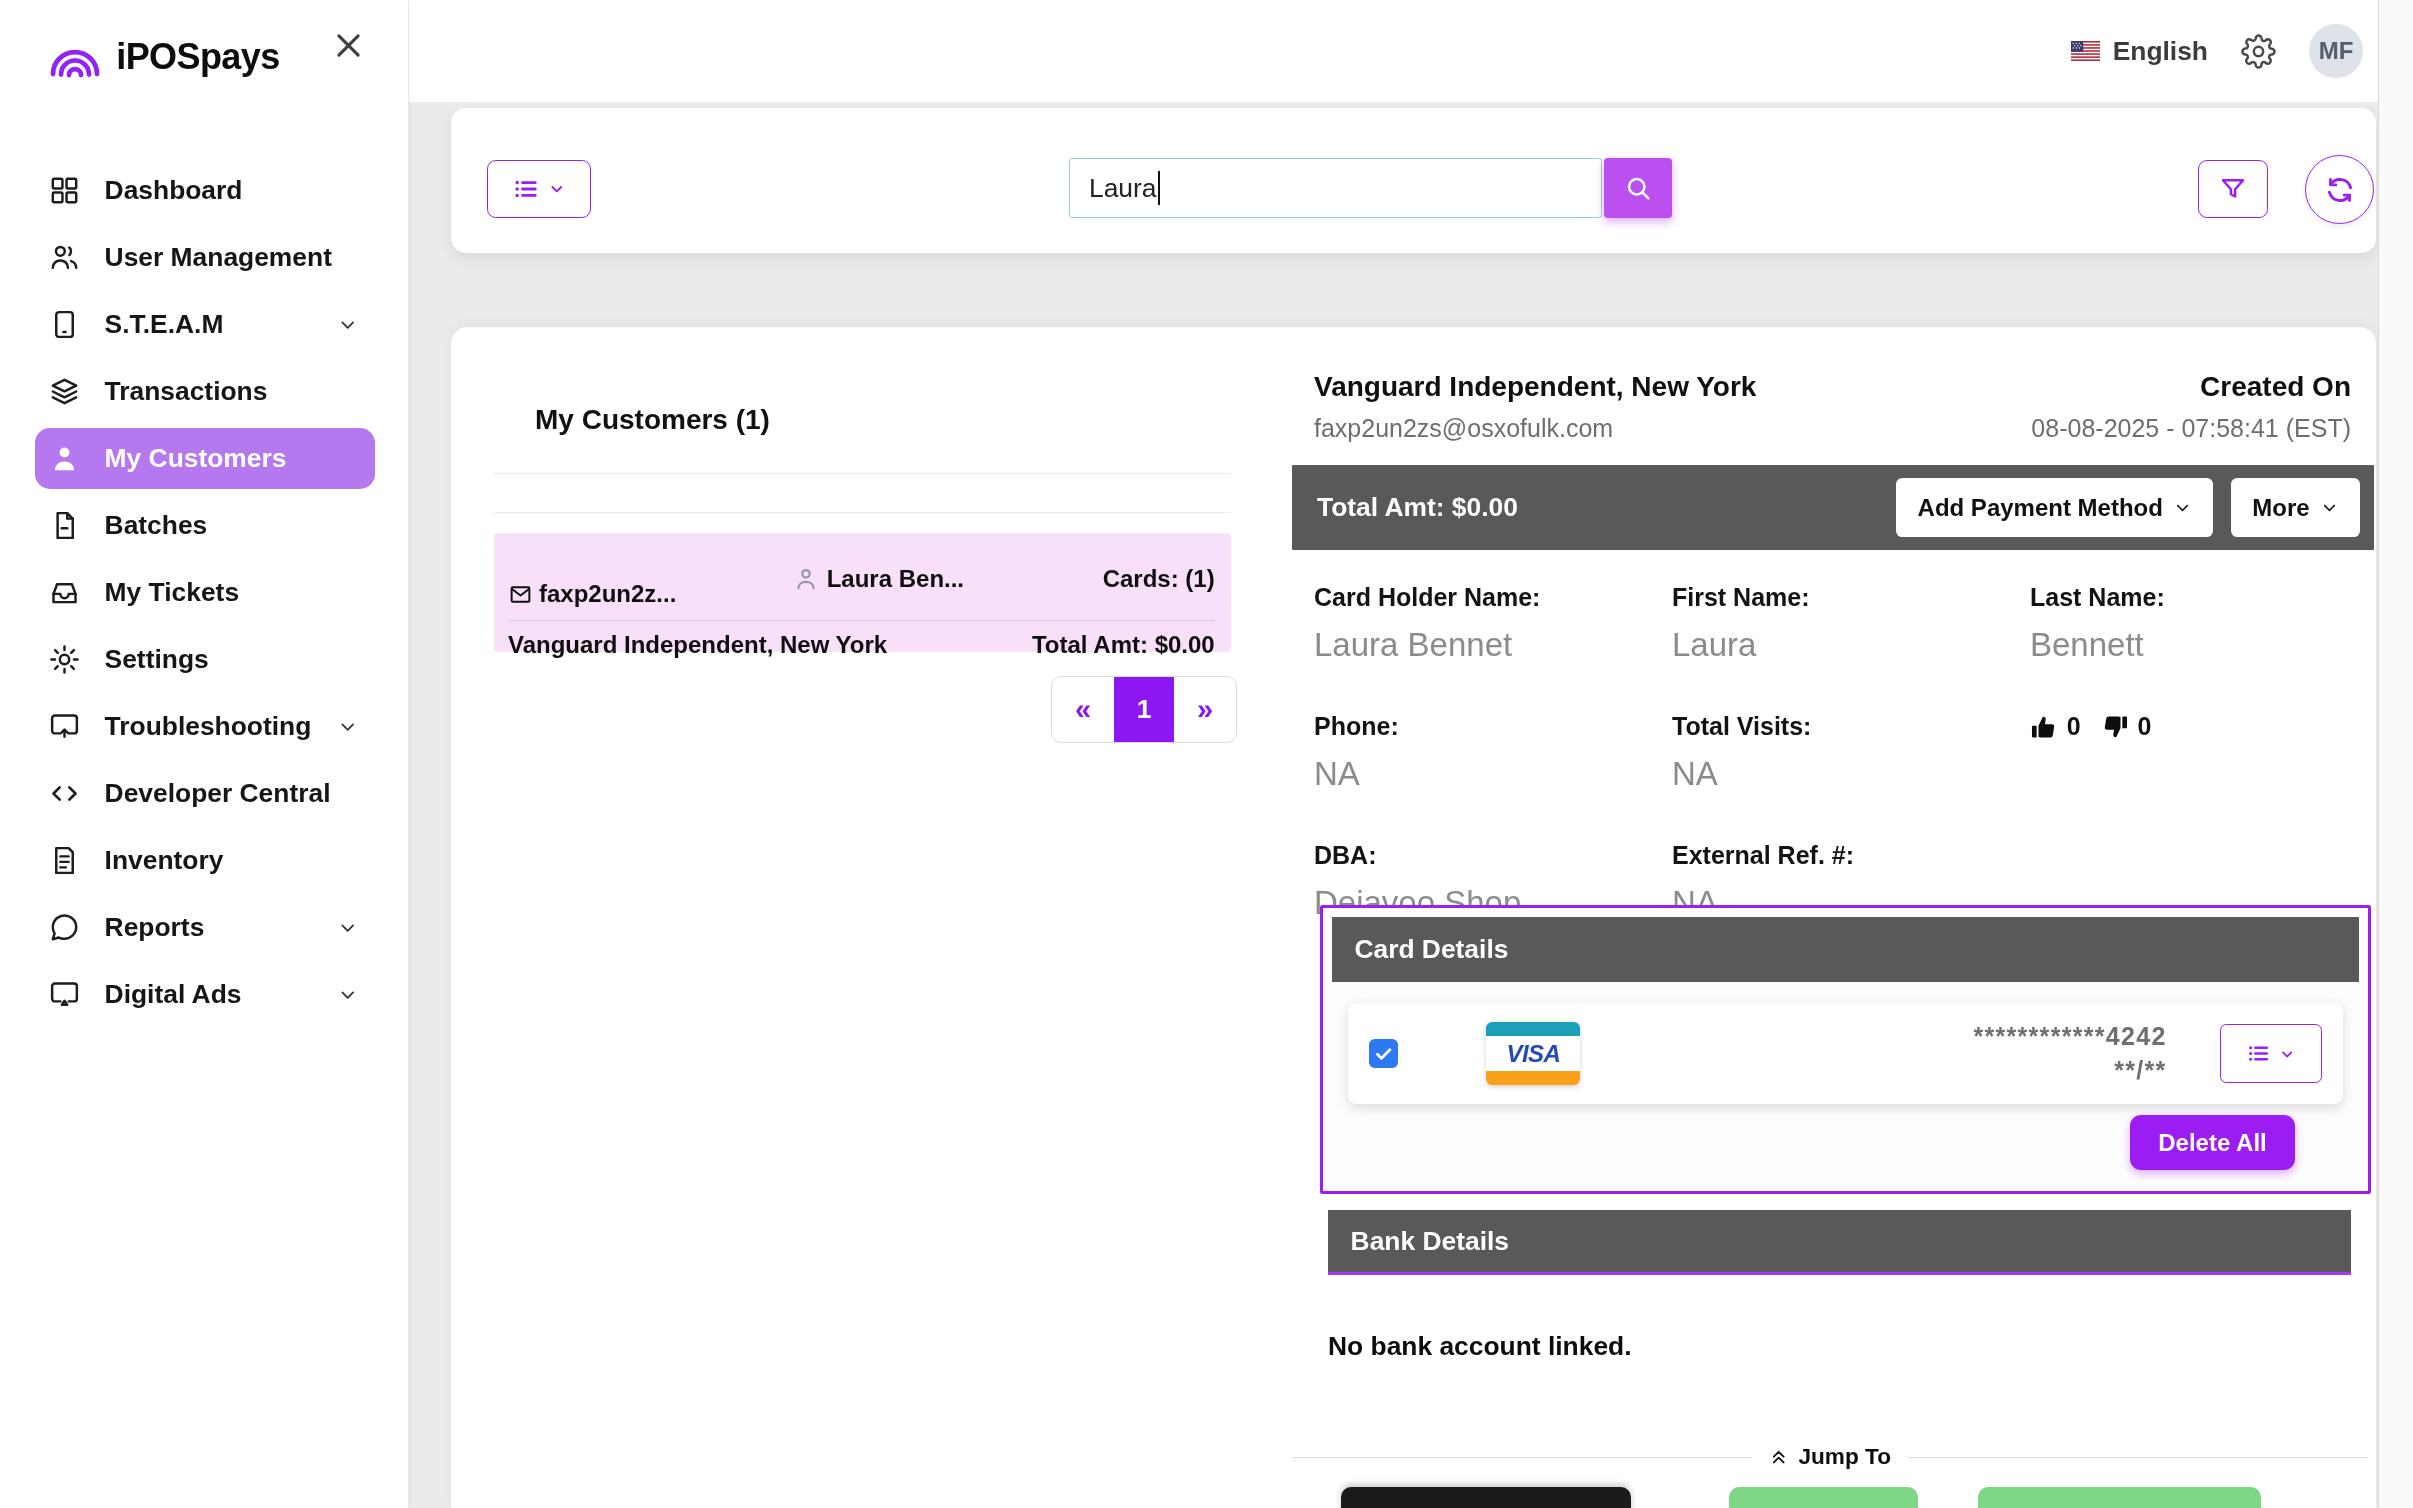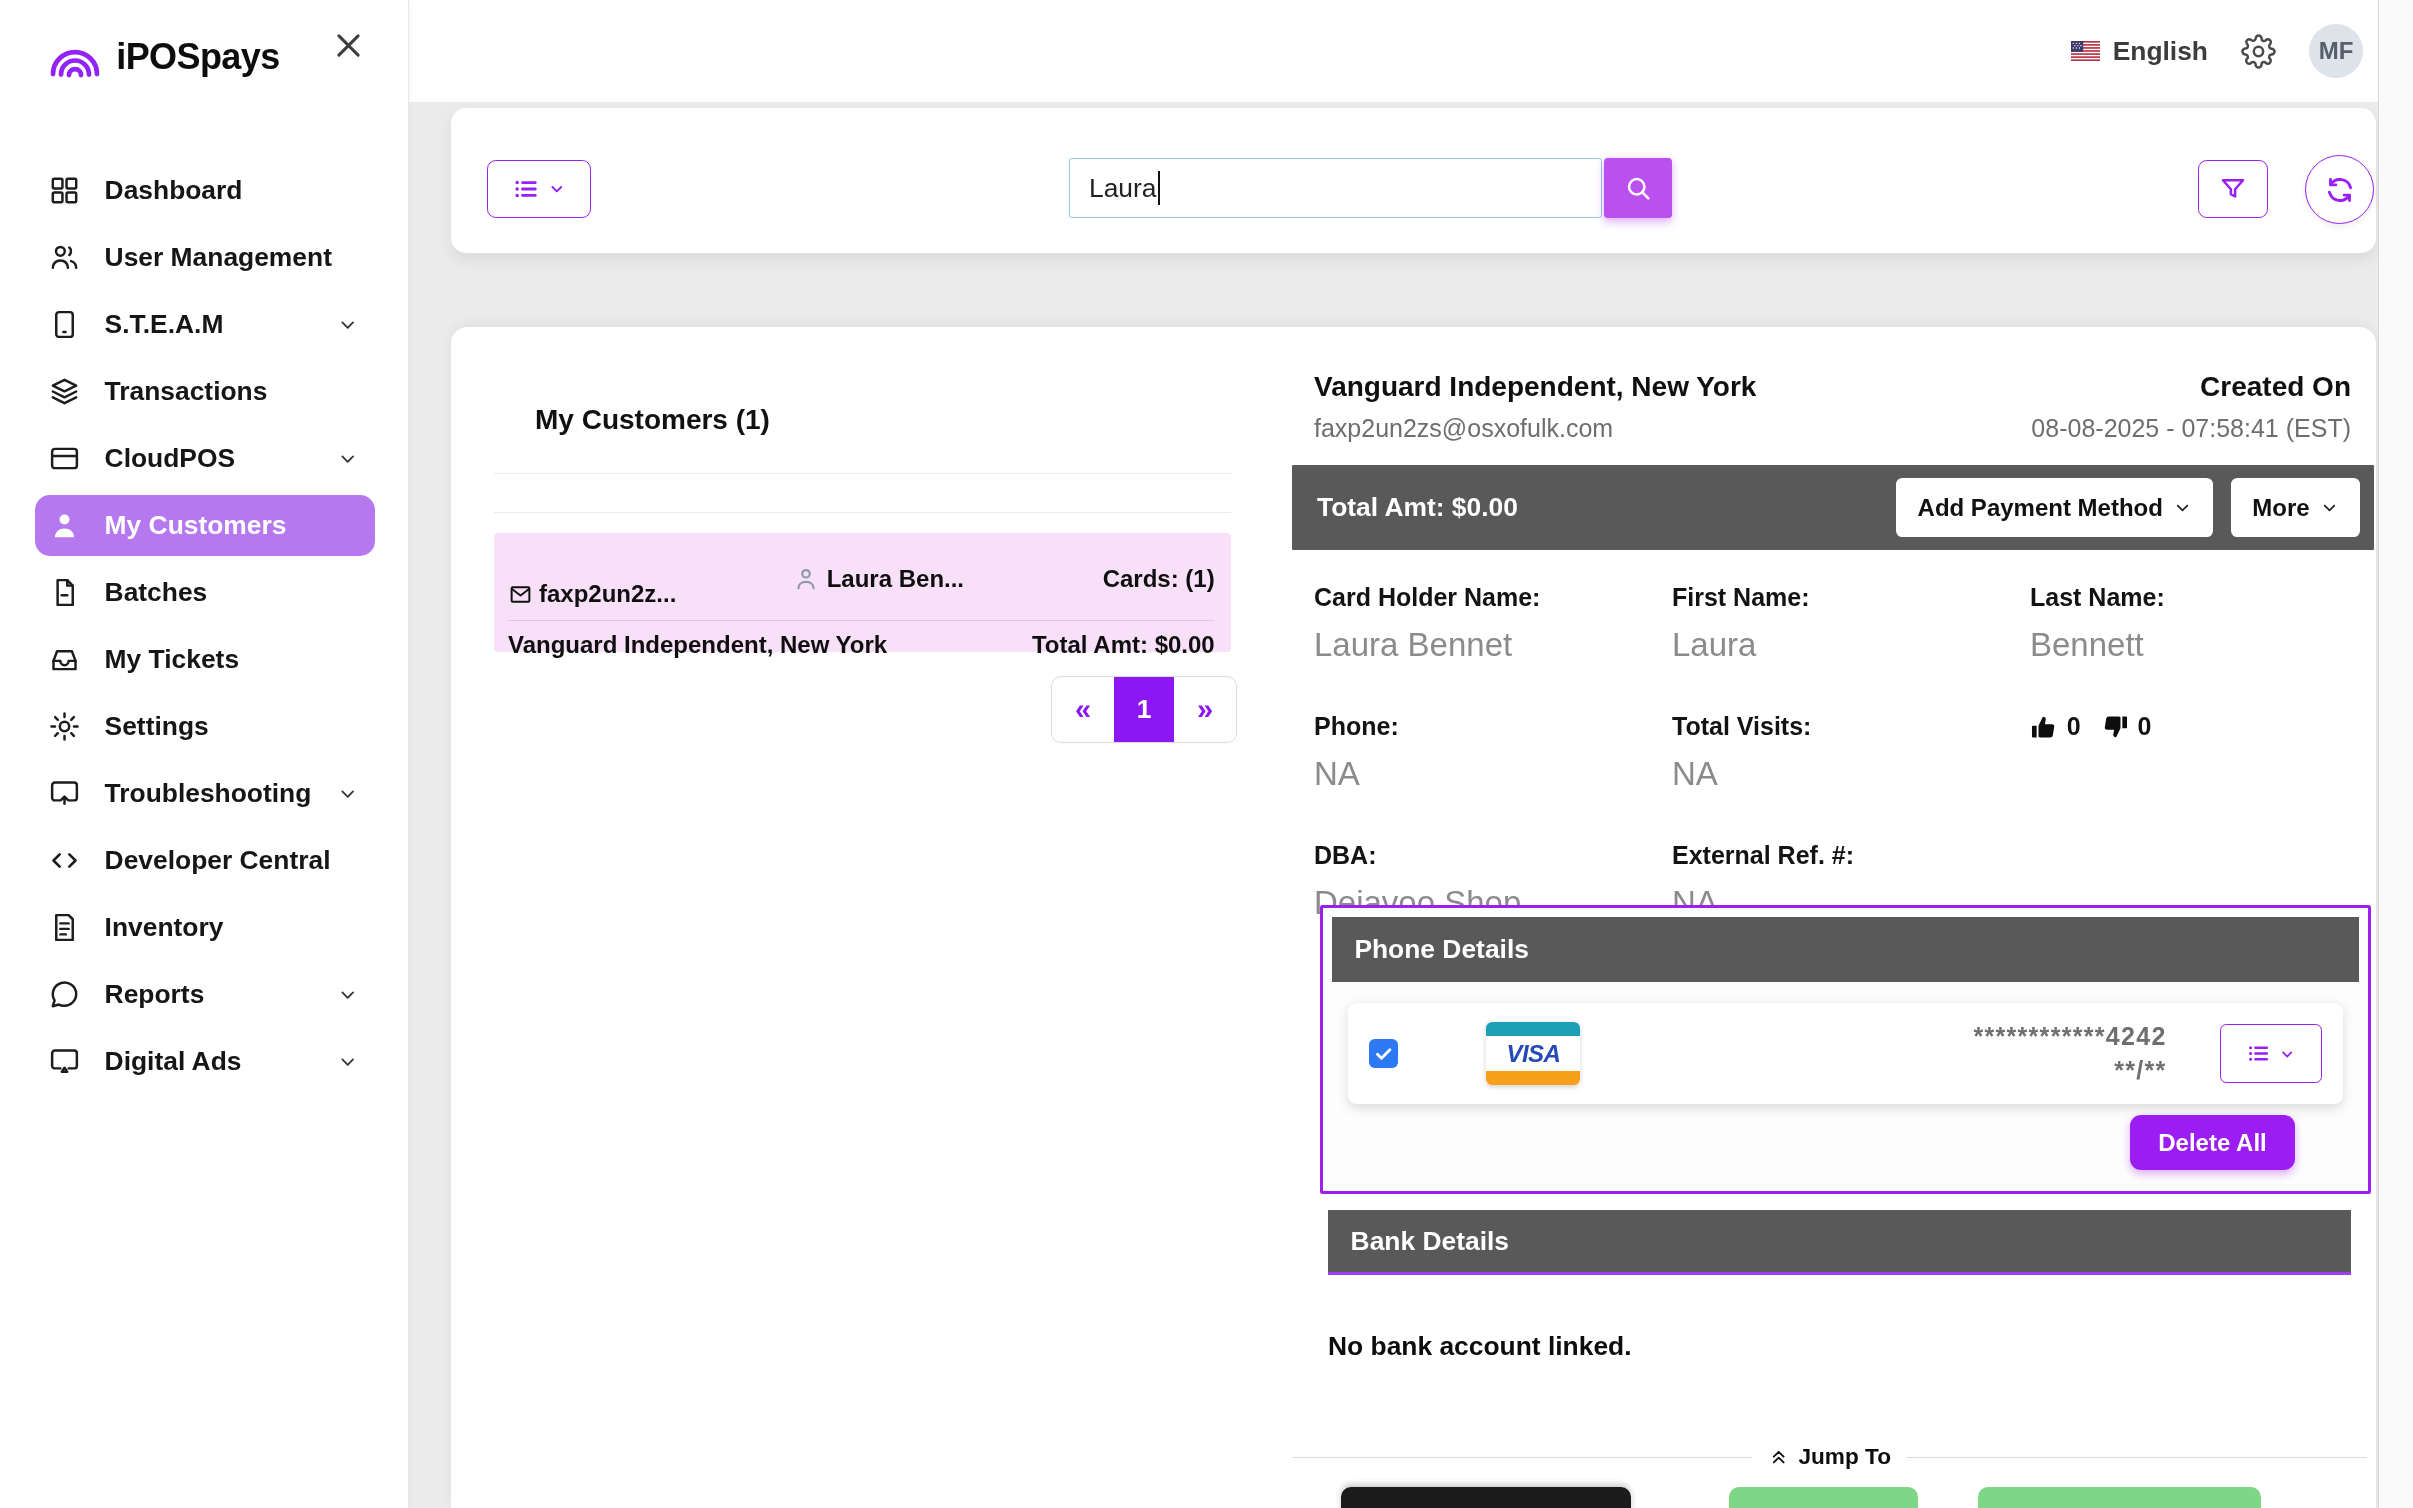--- a/index.html
+++ b/index.html
@@ -171,34 +171,20 @@
       <span class="mi-icon">
         <svg width="33" height="33" viewBox="0 0 24 24" fill="none" stroke="currentColor" stroke-width="1.8" stroke-linecap="round" stroke-linejoin="round">
           <path d="M12 3.5l8.5 4.2L12 11.9 3.5 7.7z"></path>
             <path d="M3.5 12l8.5 4.2 8.5-4.2"></path>
             <path d="M3.5 16.3l8.5 4.2 8.5-4.2"></path>
         </svg>
       </span>
       <span class="mi-label">Transactions</span>
     </div>
 
-    <div class="menu-item">
-      <span class="mi-icon">
-        <svg width="33" height="33" viewBox="0 0 24 24" fill="none" stroke="currentColor" stroke-width="1.8" stroke-linejoin="round">
-          <rect x="3" y="5" width="18" height="14" rx="2"></rect>
-            <path d="M3 10.2h18"></path>
-        </svg>
-      </span>
-      <span class="mi-label">CloudPOS</span>
-      <span class="mi-chevron">
-        <svg width="21.4" height="21.4" viewBox="0 0 24 24" fill="none" stroke="currentColor" stroke-width="2" stroke-linecap="round" stroke-linejoin="round">
-            <path d="M6 9.5l6 6 6-6"></path>
-          </svg>
-      </span>
-    </div>
 
     <div class="menu-item active">
       <span class="mi-icon">
         <svg width="33" height="33" viewBox="0 0 24 24" fill="currentColor">
           <circle cx="12" cy="7.6" r="3.6"></circle>
             <path d="M5 20.5c0-3.9 3.1-6.4 7-6.4s7 2.5 7 6.4z"></path>
         </svg>
       </span>
       <span class="mi-label">My Customers</span>
     </div>
@@ -511,21 +497,21 @@
       <div class="f-value">Dejavoo Shop</div>
     </div>
     <div>
       <div class="f-label">External Ref. #:</div>
       <div class="f-value">NA</div>
     </div>
     <div></div>
   </div>
 
   <div class="card-box">
-    <div class="sec-header">Phone Details</div>
+    <div class="sec-header">Card Details</div>
     <div class="card-row">
       <div class="checkbox">
         <svg width="21.4" height="21.4" viewBox="0 0 24 24" fill="none" stroke="#ffffff" stroke-width="3.2" stroke-linecap="round" stroke-linejoin="round">
             <path d="M5 12.5l4.5 4.5L19 7.5"></path>
           </svg>
       </div>
       <div class="visa">
         <div class="visa-top"></div>
         <div class="visa-mid">VISA</div>
         <div class="visa-bot"></div>

